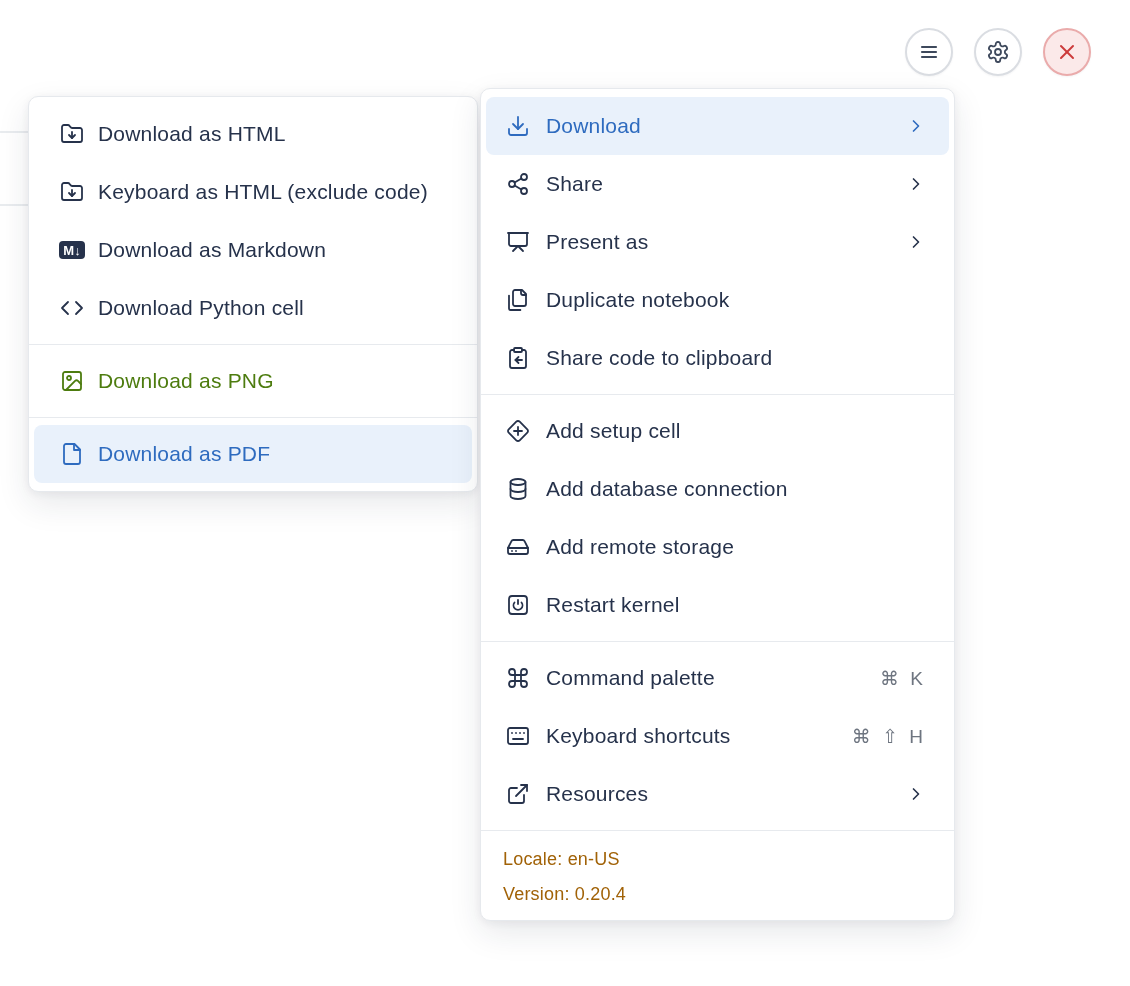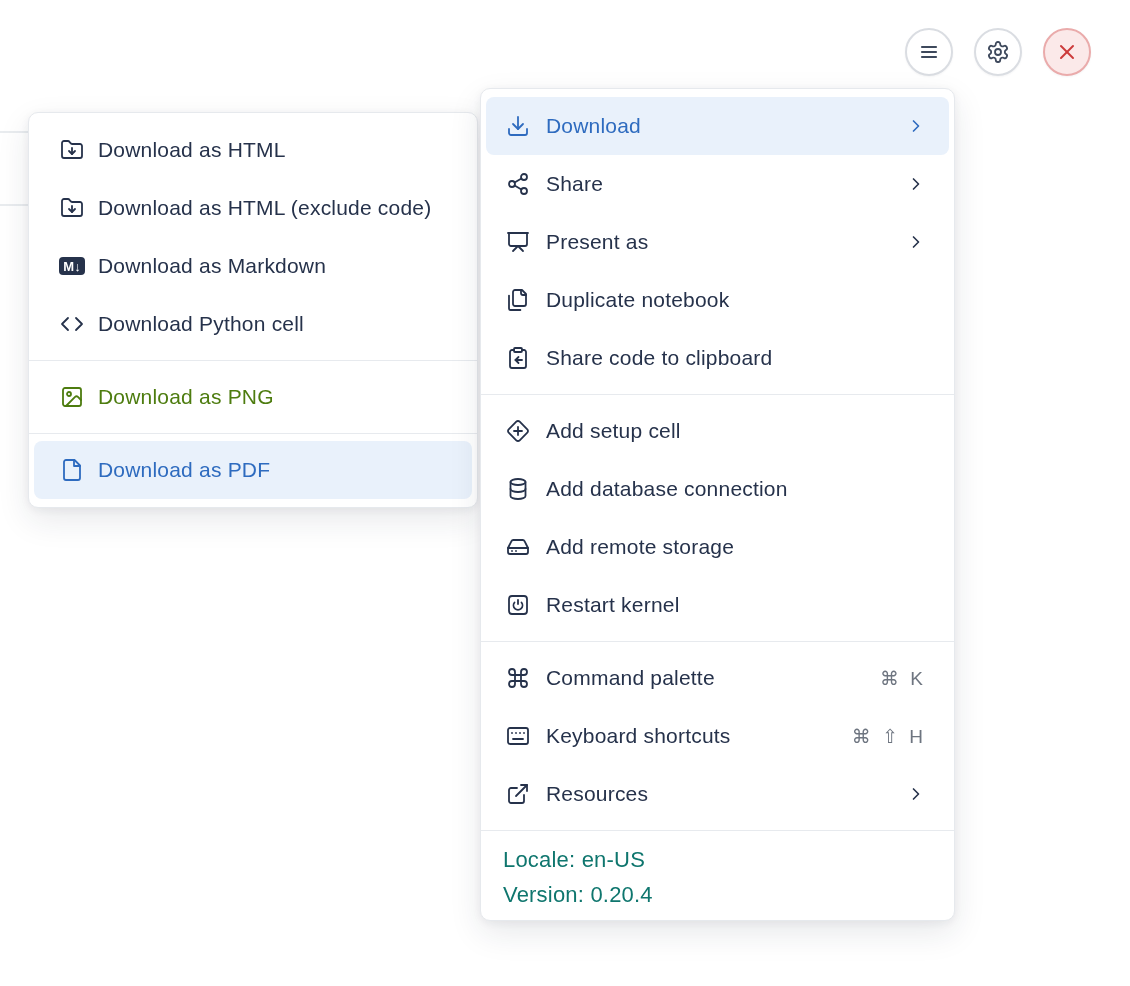--- a/index.html
+++ b/index.html
@@ -26,21 +26,21 @@
   .circle-btn.danger { background: #fbe9e9; border-color: #eaabab; color: #cc3b3b; }
   .circle-btn svg { width: 24px; height: 24px; }
 
   
   .menu {
     position: absolute; background: #ffffff;
     border: 1px solid #e6e9ed; border-radius: 10px;
     box-shadow: 0 12px 32px rgba(30,41,59,0.10), 0 2px 8px rgba(30,41,59,0.06);
     padding: 8px 0;
   }
-  .submenu  { left: 28px;  top: 112px; width: 450px; }
+  .submenu  { left: 28px;  top: 96px; width: 450px; }
   .mainmenu { left: 480px; top: 88px; width: 475px; }
 
   .row {
     height: 58px; display: flex; align-items: center;
     margin: 0 5px; border-radius: 8px;
     font-size: 21px; letter-spacing: 0.2px; color: #26324b;
     cursor: pointer; white-space: nowrap;
   }
   .submenu  .row { padding-left: 25px; gap: 13px; }
   .mainmenu .row { padding-left: 19px; padding-right: 23px; gap: 15px; }
@@ -56,21 +56,21 @@
 
   .md-badge {
     width: 26px; height: 18px; background: #26324b; color: #ffffff;
     border-radius: 4px; font-size: 13px; font-weight: bold; letter-spacing: 0;
     display: flex; align-items: center; justify-content: center;
   }
 
   .separator { height: 1px; background: #e7eaee; margin: 7px 0; }
 
   .menu-footer { padding: 4px 0 0 22px; }
-  .menu-footer .foot-line { font-size: 22px; line-height: 35px; color: #0f766e; letter-spacing: 0.2px; }
+  .menu-footer .foot-line { font-size: 18px; line-height: 35px; color: #a16207; letter-spacing: 0.2px; }
 </style>
 </head>
 <body>
 
 <div class="stage">
 
   <div class="bg-line" style="top:131px"></div>
   <div class="bg-line" style="top:204px"></div>
 
   <div class="toolbar">
@@ -113,21 +113,21 @@
       <span class="label">Download as HTML</span>
     </div>
     <div class="row">
       <span class="icon">
         <svg viewBox="0 0 24 24" fill="none" stroke="currentColor" stroke-width="1.8" stroke-linecap="round" stroke-linejoin="round">
             <path d="M20 20a2 2 0 0 0 2-2V8a2 2 0 0 0-2-2h-7.9a2 2 0 0 1-1.69-.9L9.6 3.9A2 2 0 0 0 7.93 3H4a2 2 0 0 0-2 2v13a2 2 0 0 0 2 2Z"></path>
             <path d="M12 10v6"></path>
             <path d="m15 13-3 3-3-3"></path>
           </svg>
       </span>
-      <span class="label">Download as HTML (exclude code)</span>
+      <span class="label">Keyboard as HTML (exclude code)</span>
     </div>
     <div class="row">
       <span class="icon">
         <span class="md-badge">M↓</span>
       </span>
       <span class="label">Download as Markdown</span>
     </div>
     <div class="row">
       <span class="icon">
         <svg viewBox="0 0 24 24" fill="none" stroke="currentColor" stroke-width="1.8" stroke-linecap="round" stroke-linejoin="round">

